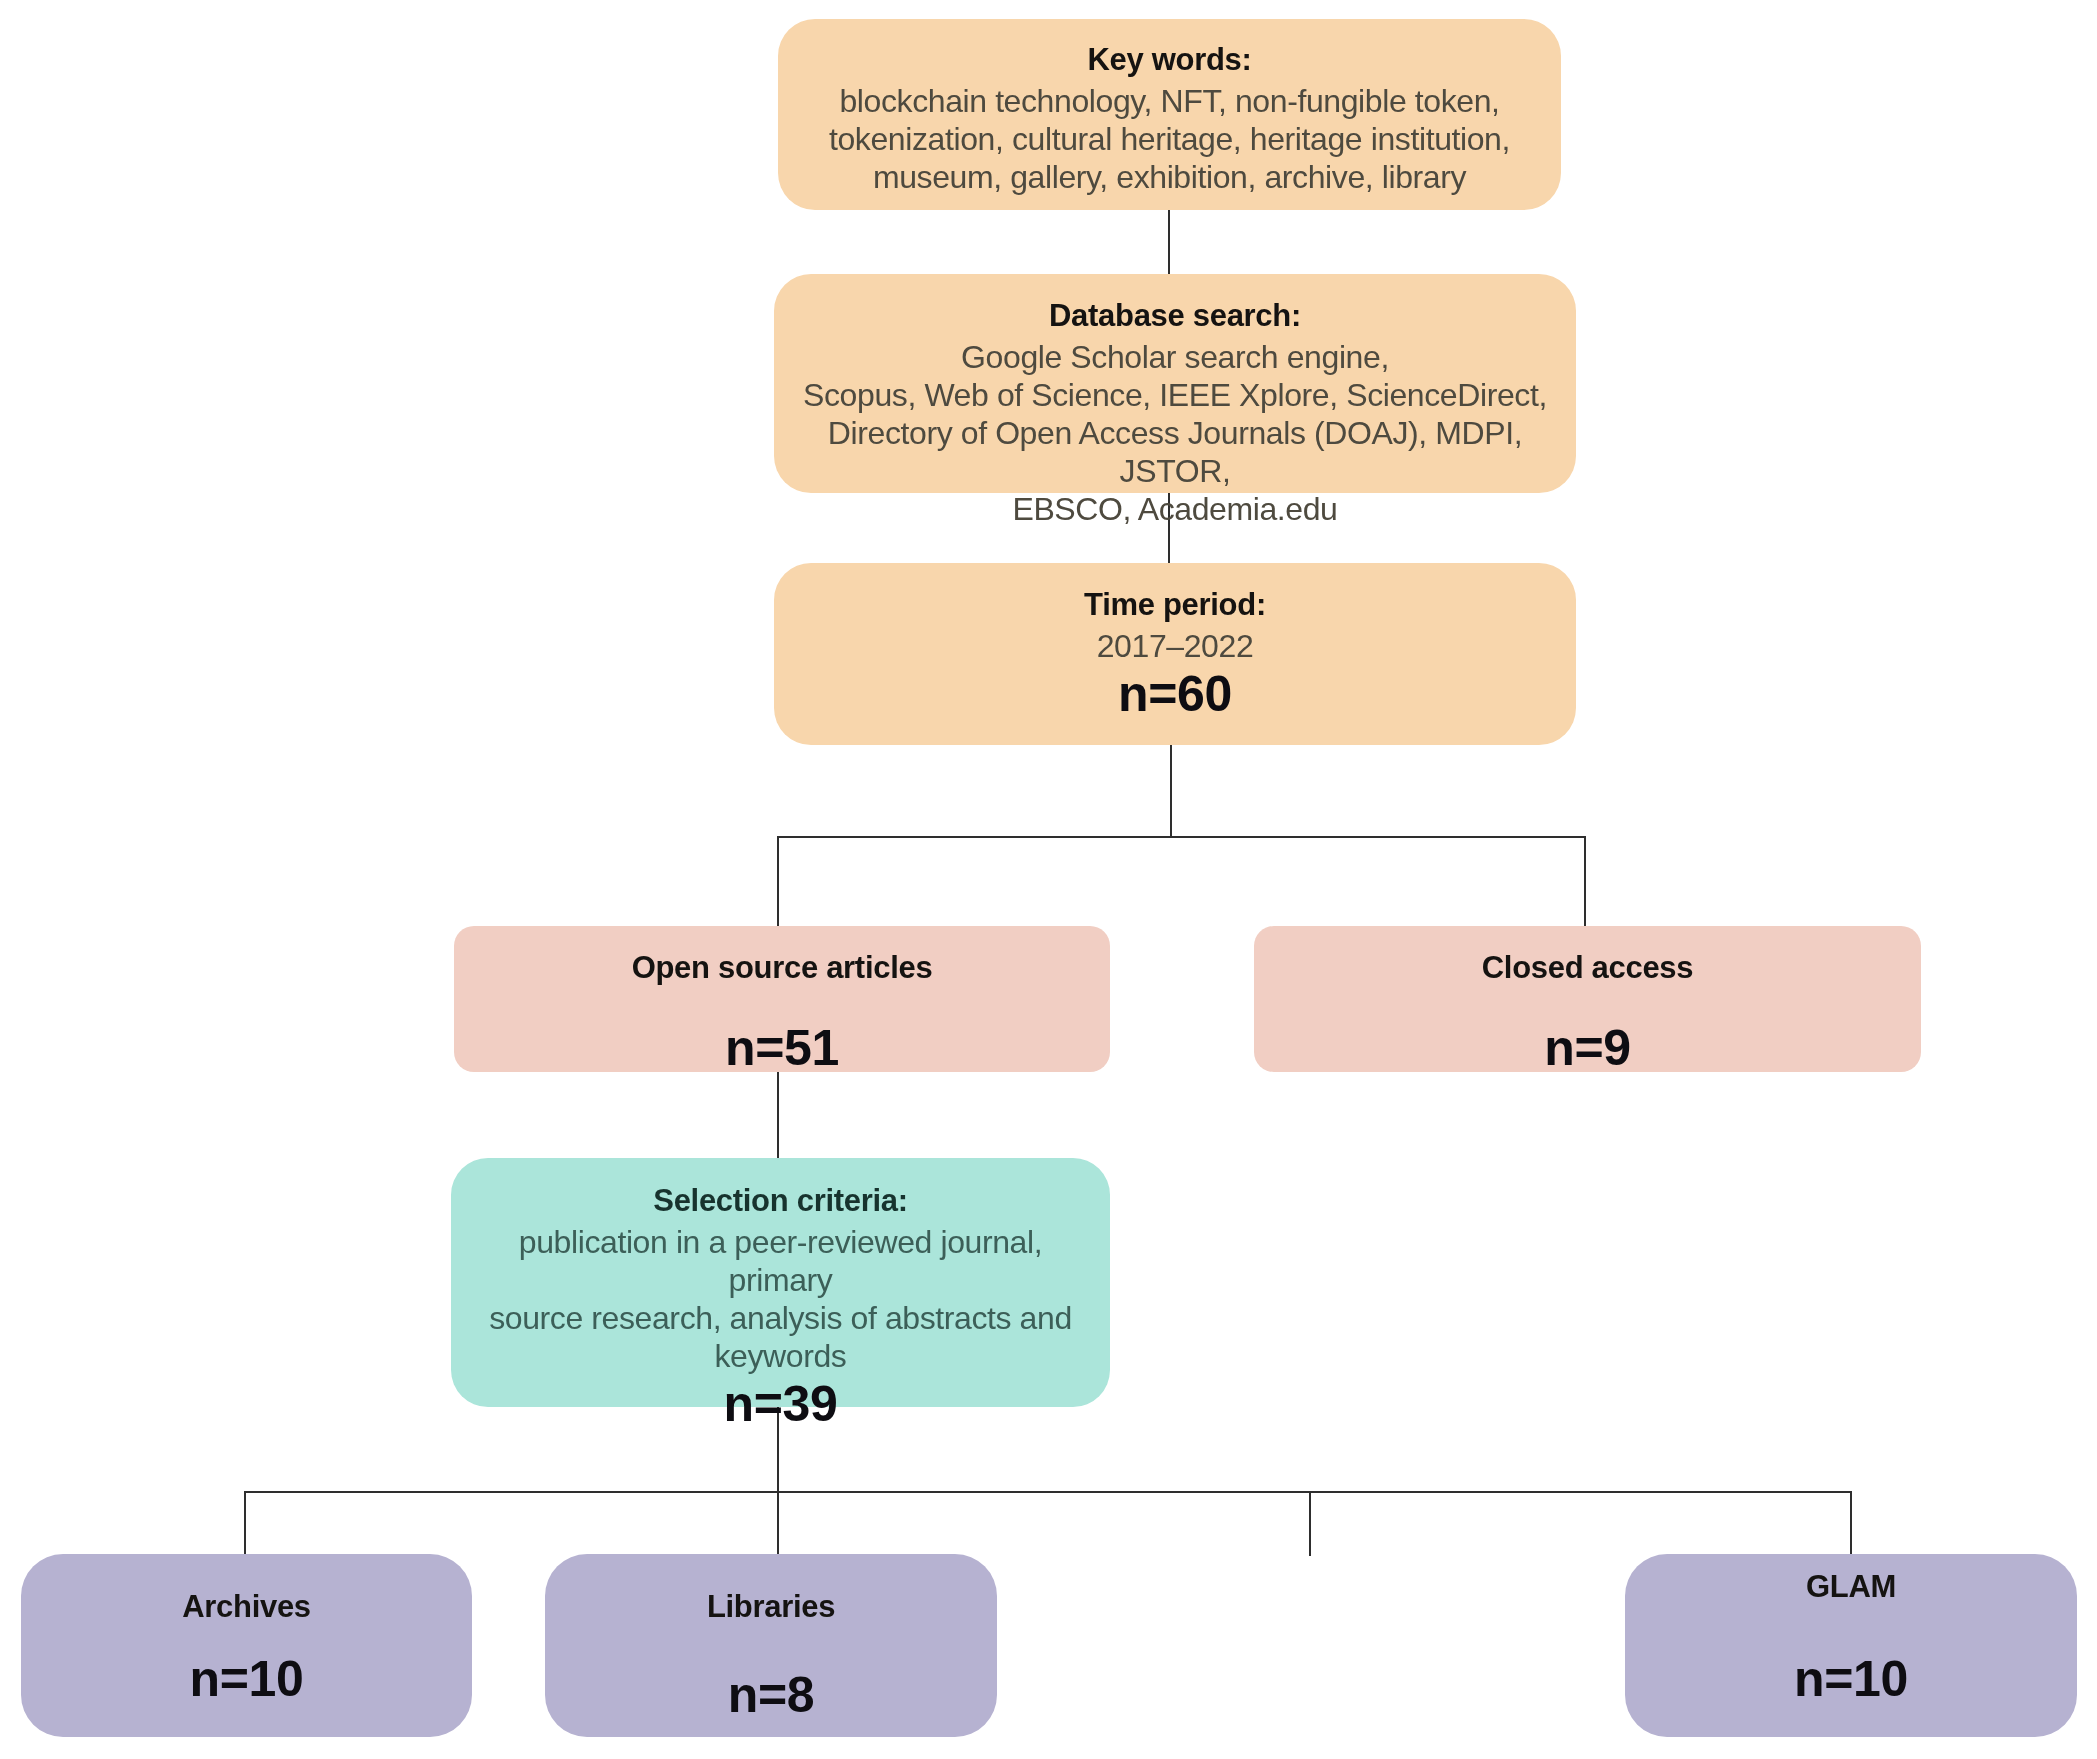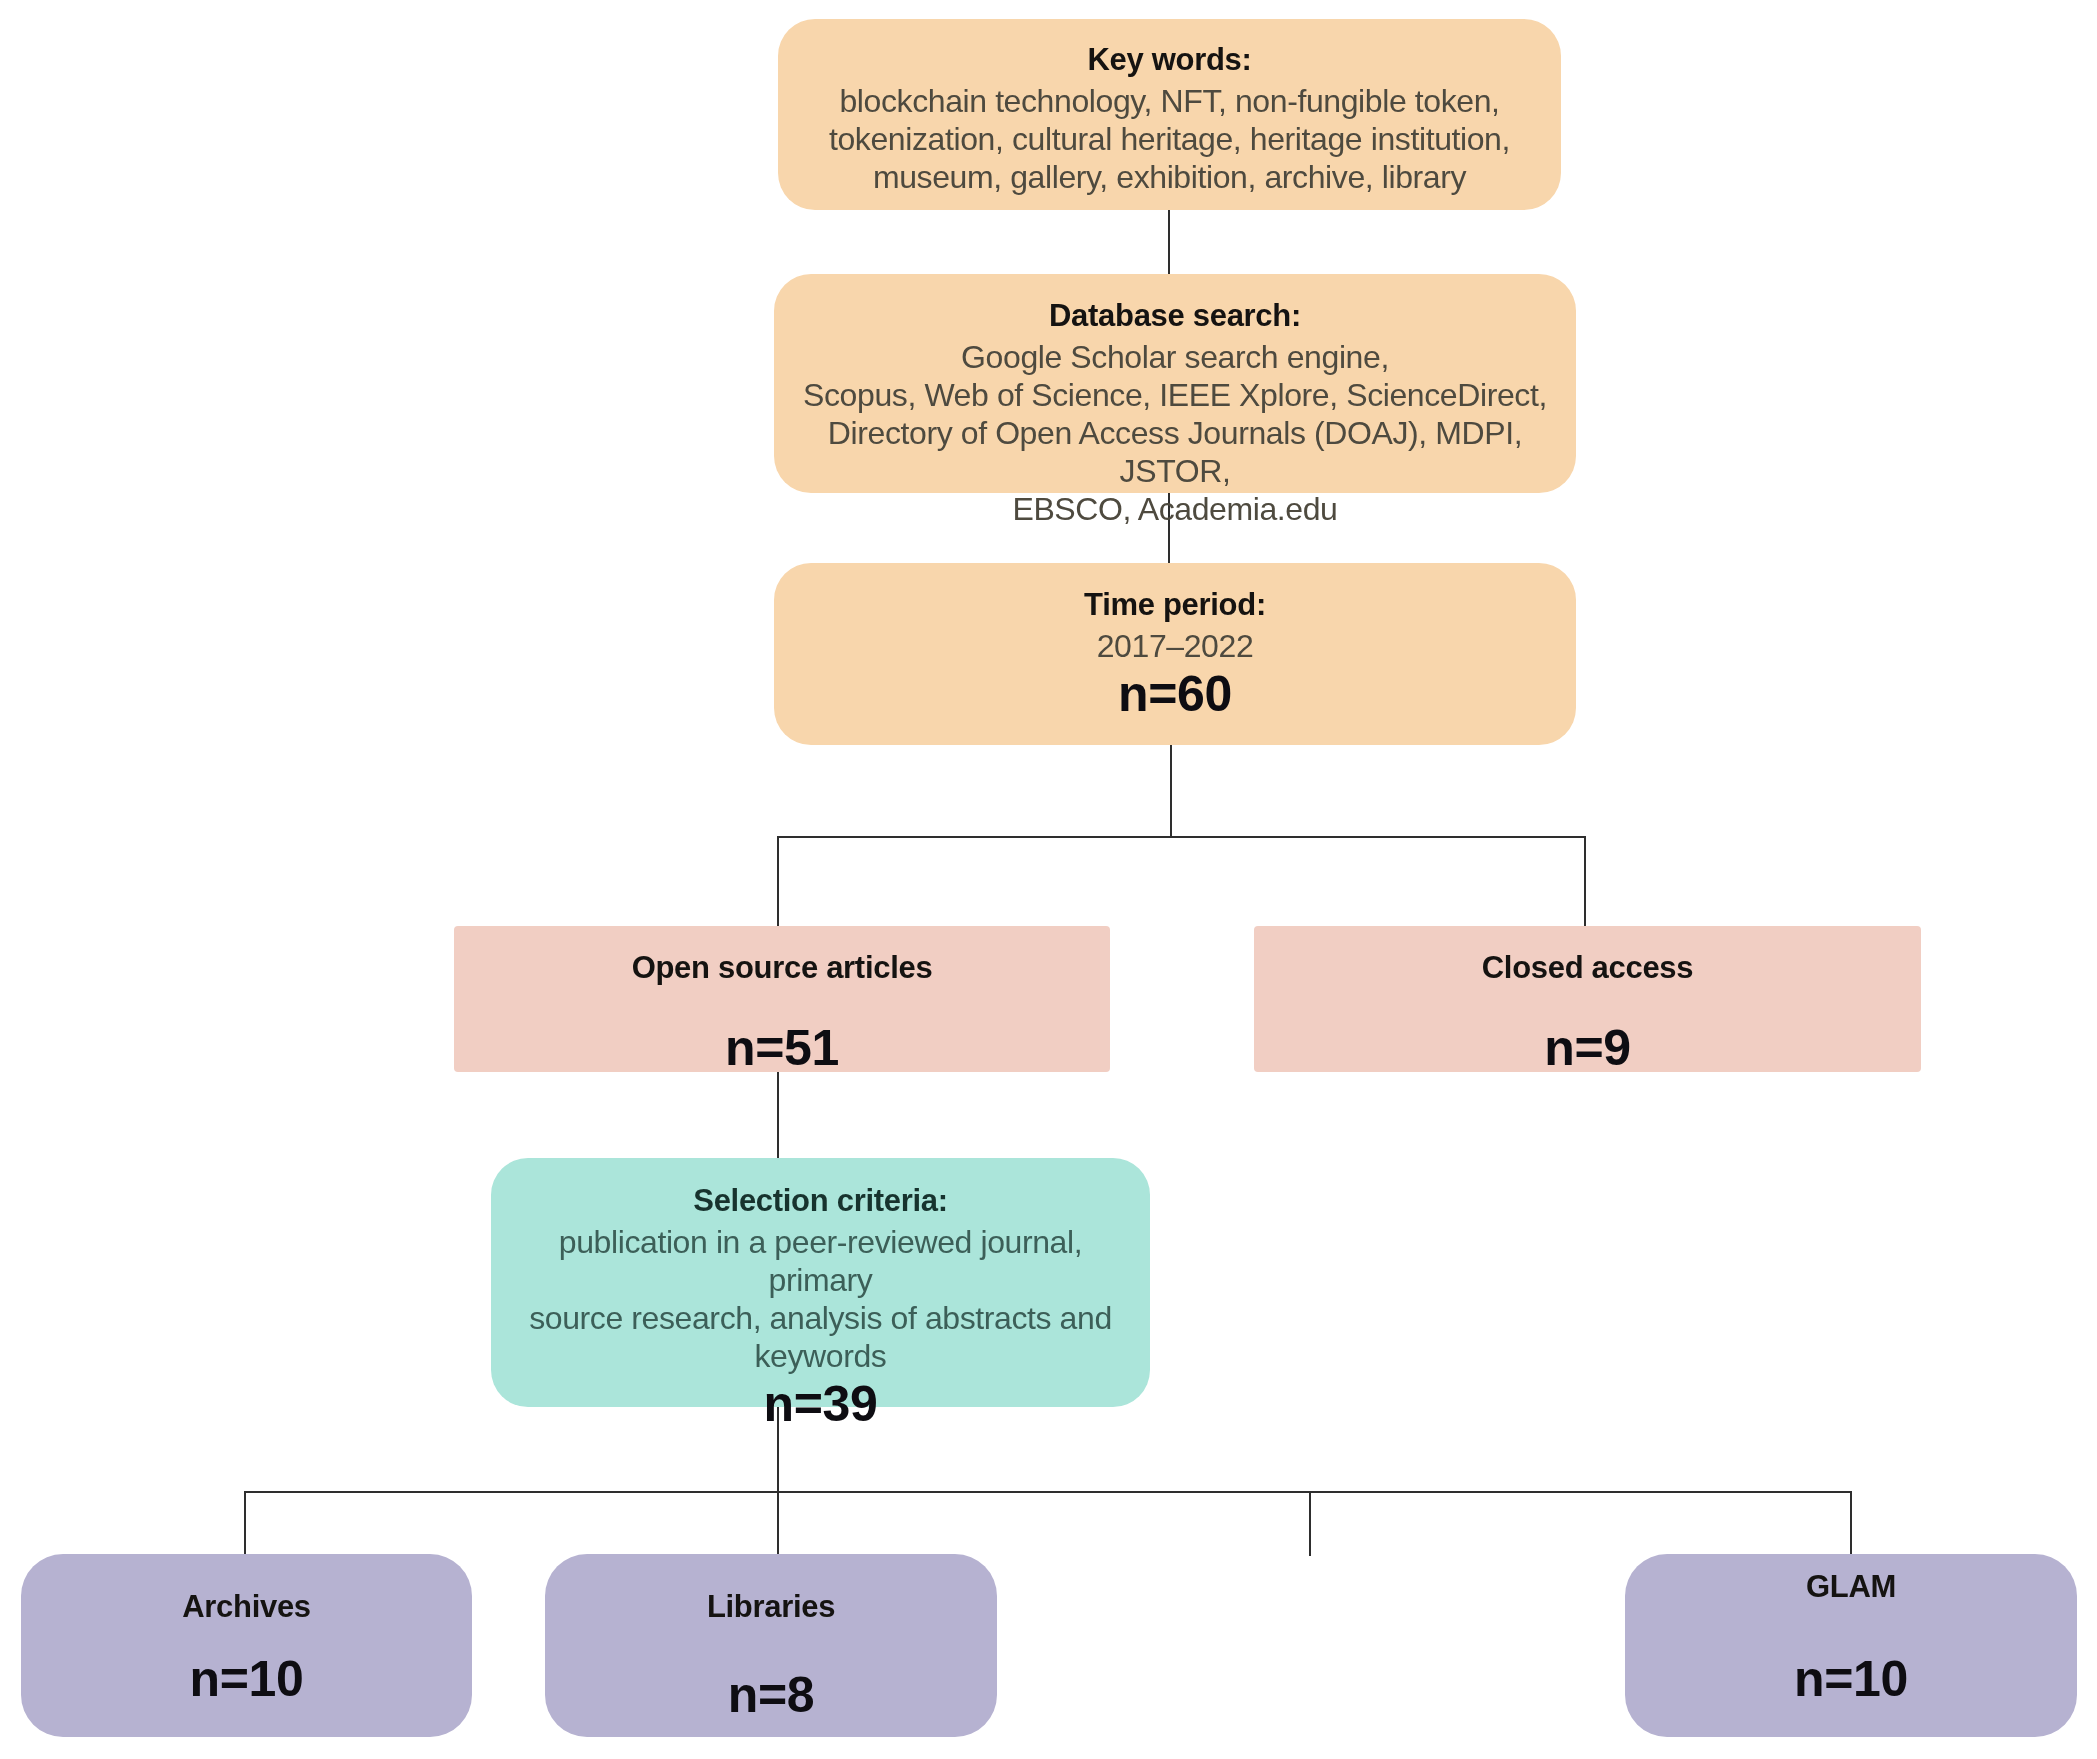--- a/index.html
+++ b/index.html
@@ -26,22 +26,22 @@
   }
   .box{
     position:absolute;
     display:flex;
     flex-direction:column;
     text-align:center;
     box-sizing:border-box;
     border-radius:37px;
   }
   .box.orange{background:var(--box_orange);}
-  .box.pink{background:var(--box_pink);border-radius:4px;gap:33px;}
-  .box.teal{background:var(--box_teal);margin-left:40px;}
+  .box.pink{background:var(--box_pink);border-radius:20px;gap:33px;}
+  .box.teal{background:var(--box_teal);}
   .box.purple{background:var(--box_purple);border-radius:42px;}
   .heading{
     font-weight:700;
     font-size:31px;
     line-height:1.15;
     color:var(--heading_text);
     letter-spacing:-0.3px;
   }
   .teal .heading{color:var(--teal_heading_text);}
   .body{

